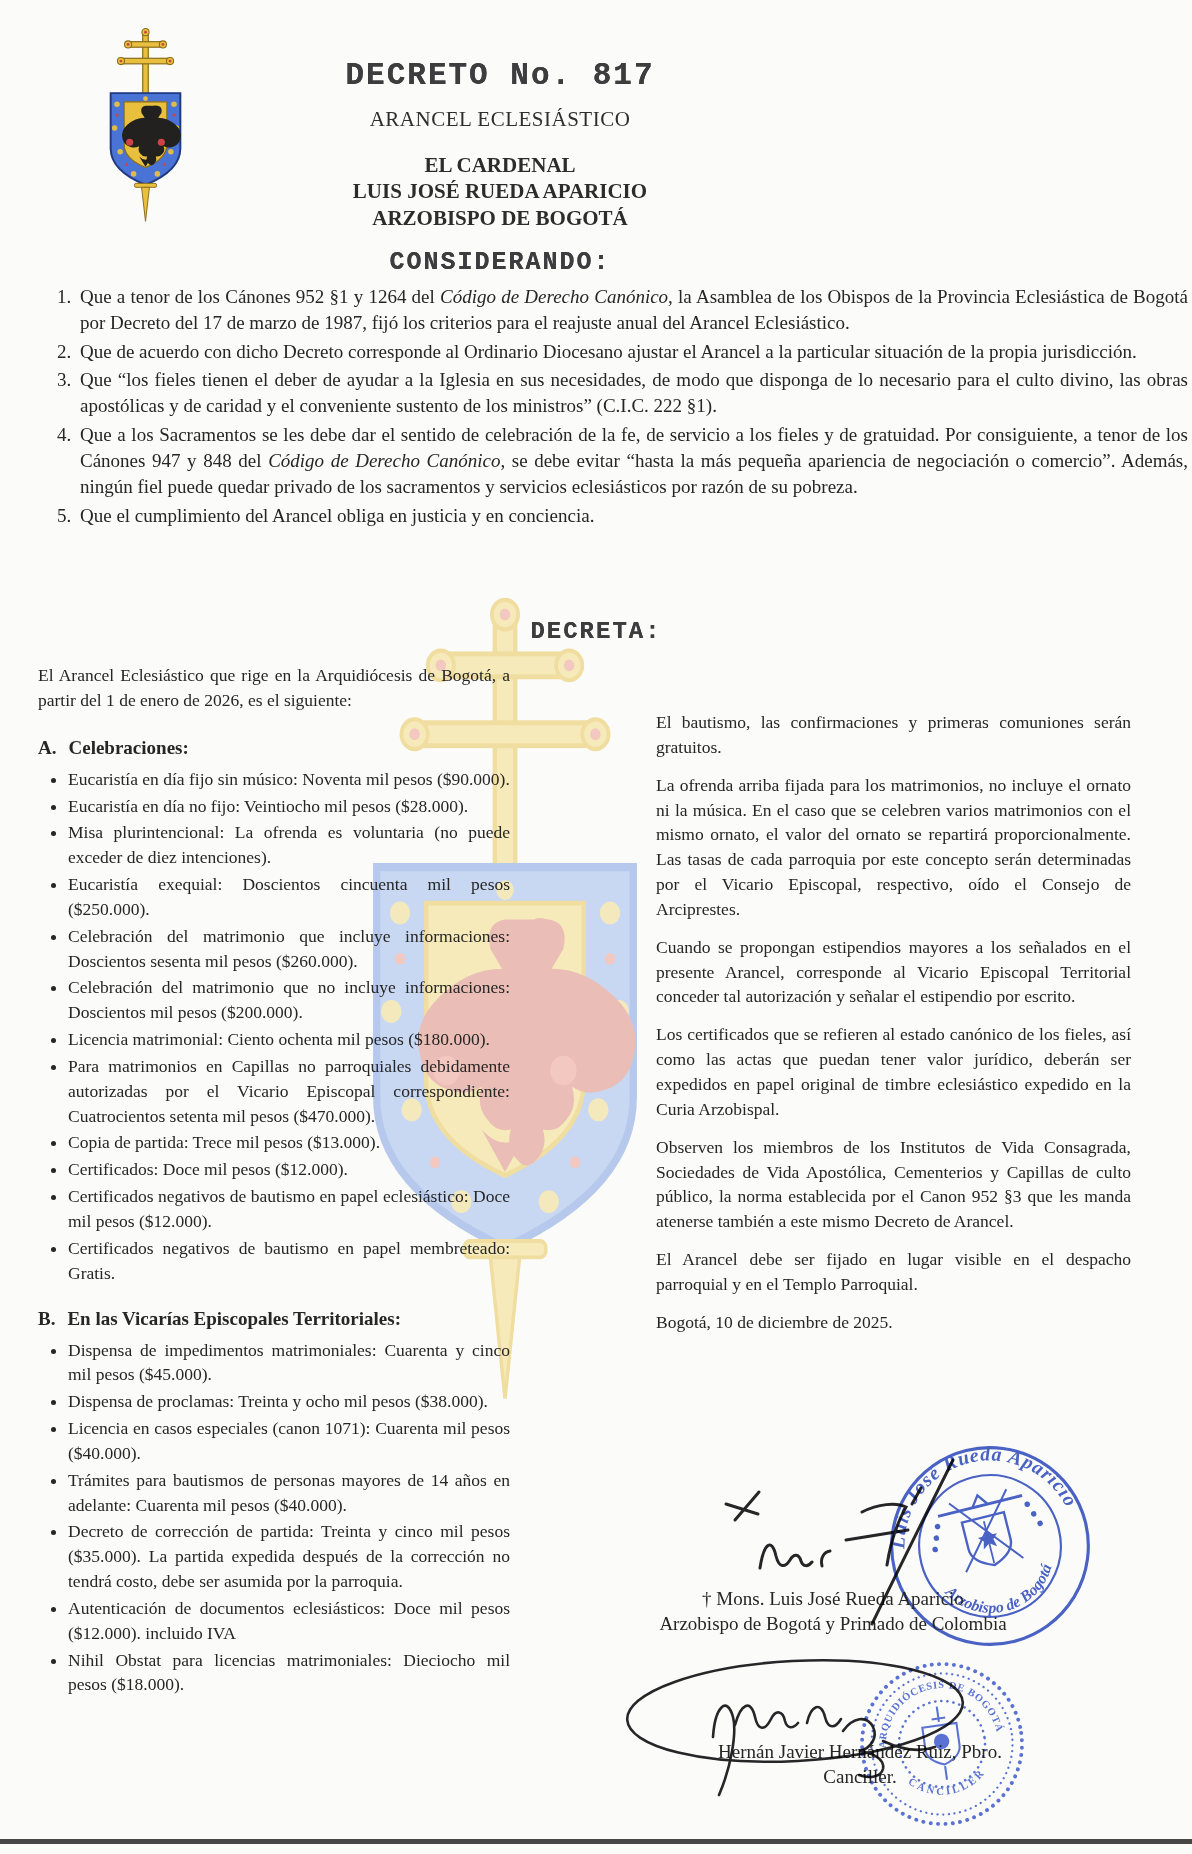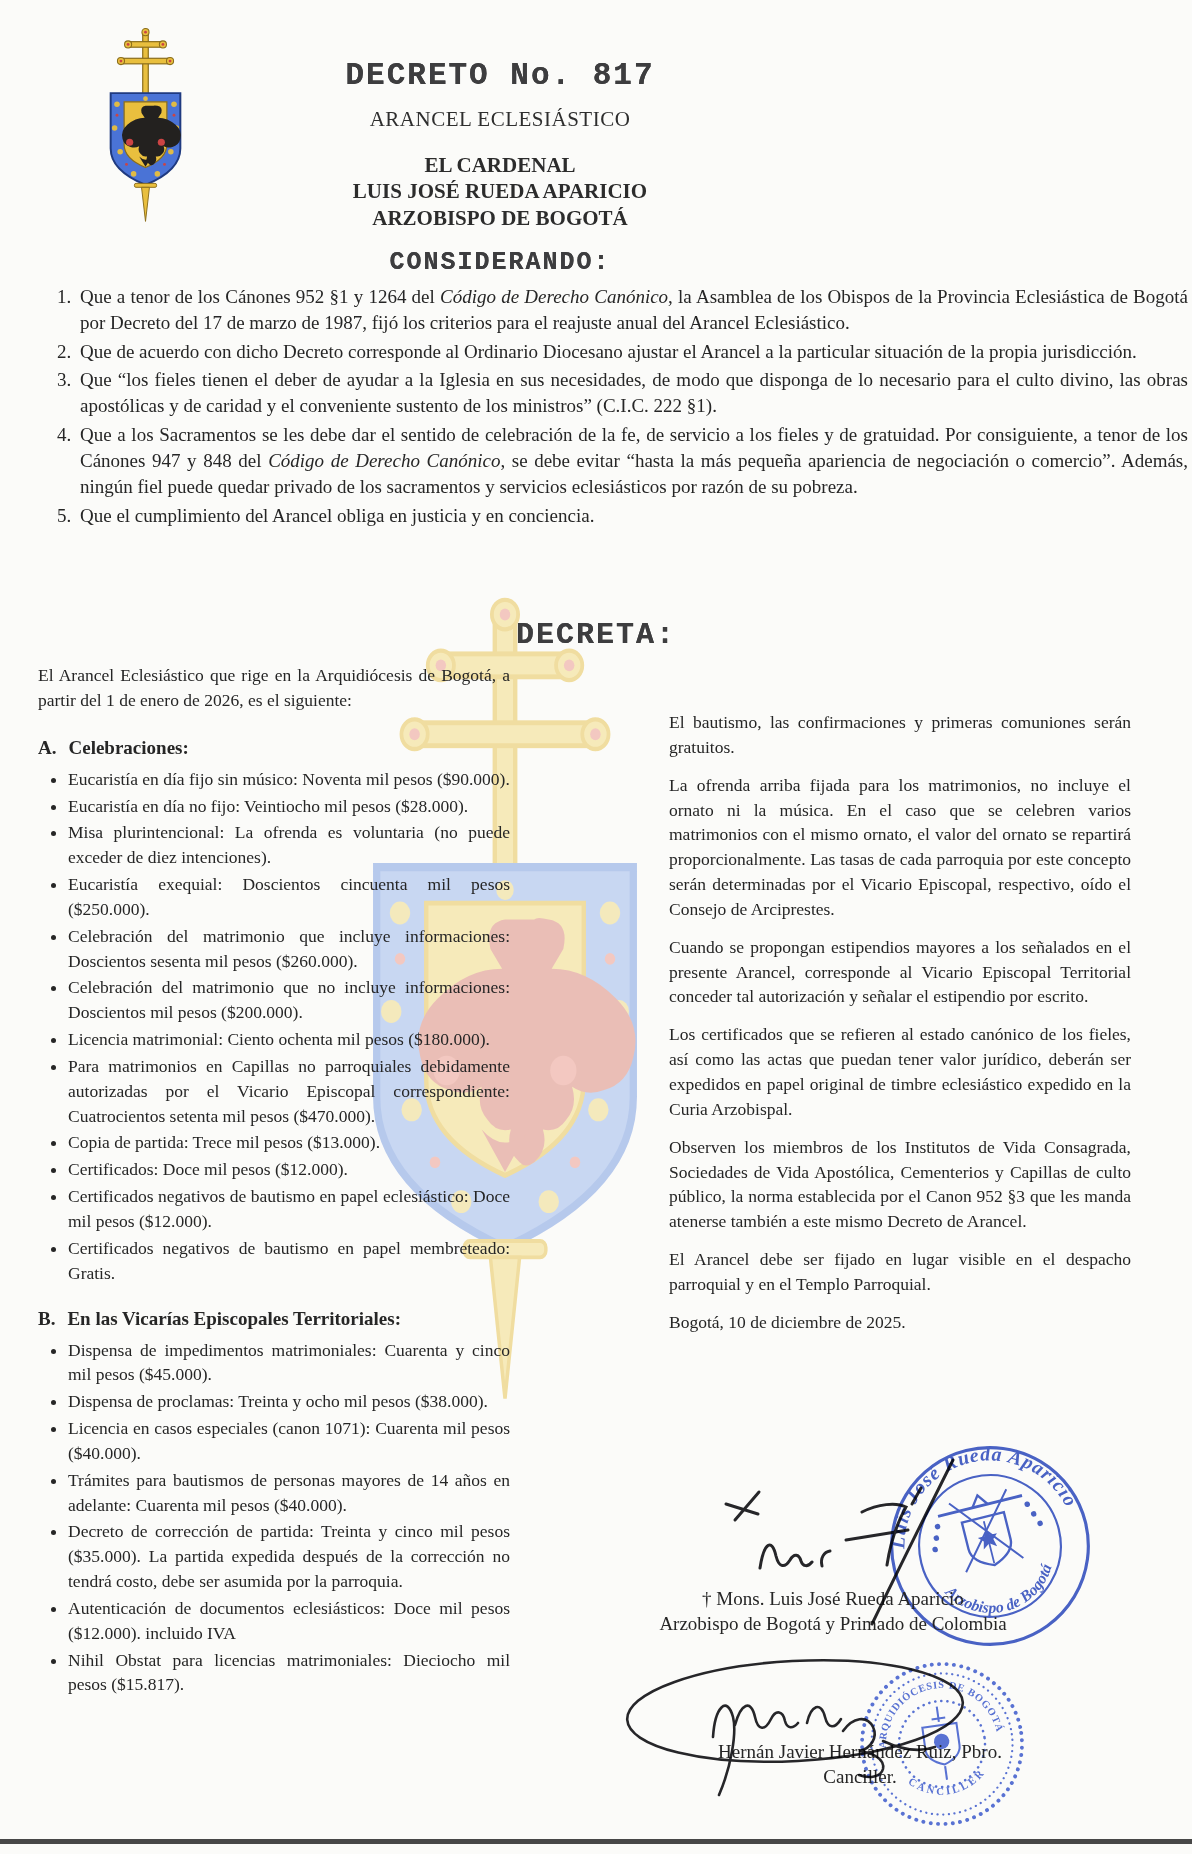--- a/index.html
+++ b/index.html
@@ -12,39 +12,39 @@
   
   .hdr-block{position:absolute;left:0;width:1000px;text-align:center;}
   .stencil{
     font-family:Liberation Mono, monospace;font-weight:bold;
     color:#3d3d3f;letter-spacing:2px;text-shadow:0 0 .6px #3d3d3f;
   }
   .doc-title{top:58px;font-size:31px;}
   .doc-subtitle{top:107px;font-size:21px;letter-spacing:.5px;color:#2e2e2e;}
   .issuer{top:152px;font-size:21px;font-weight:bold;line-height:1.26;color:#2c2c2c;}
   .considerando-h{top:248px;font-size:25px;}
-  .decreta-h{left:0;width:1192px;top:618px;font-size:30px;text-align:center;position:absolute;}
+  .decreta-h{left:0;width:1192px;top:618px;font-size:24px;text-align:center;position:absolute;}
   
   ol.cons{
     position:absolute;left:40px;top:284px;width:1112px;margin:0;padding:0 0 0 36px;
     font-size:19px;line-height:1.36;text-align:justify;z-index:2;
   }
   ol.cons li{padding-left:4px;margin-bottom:3px;}
   .it{font-style:italic;}
   
   .col{position:absolute;font-size:17.5px;line-height:1.42;text-align:justify;z-index:2;}
   .col-left{left:38px;top:663px;width:472px;}
   .col-right{left:653px;top:710px;width:478px;}
   .intro{margin:0 0 22px 0;}
   .sec-head{font-weight:bold;font-size:19px;margin:0 0 5px 0;}
   .sec-head.second{margin-top:20px;}
   .sec-head .lbl{margin-right:12px;}
   ul.bullets{margin:0;padding:0 0 0 30px;list-style:disc;font-family:Liberation Serif, serif;}
   ul.bullets li{margin-bottom:2px;}
-  .col-right p{margin:0 0 13px 16px;}
+  .col-right p{margin:0 0 13px 3px;}
   .date-line{margin-top:3px;text-align:left;}
   
   .arms-top{left:98px;top:25px;width:95px;height:198px;z-index:2;}
   .watermark{left:330px;top:585px;width:350px;height:820px;opacity:.8;z-index:0;}
   .stamp{z-index:1;mix-blend-mode:multiply;}
   .sig{z-index:3;mix-blend-mode:multiply;}
   .sign-block{position:absolute;text-align:center;font-size:19px;line-height:1.32;z-index:2;}
   .mons-block{left:598px;top:1586px;width:470px;}
   .hern-block{left:655px;top:1739px;width:410px;}
   .bottom-edge{position:absolute;left:0;top:1839px;width:1192px;height:5px;background:#474747;z-index:4;}
@@ -159,21 +159,21 @@
     <div class="sec-head second">
       <span class="lbl">B.</span><span>En las Vicarías Episcopales Territoriales:</span>
     </div>
     <ul class="bullets">
       <li>Dispensa de impedimentos matrimoniales: Cuarenta y cinco mil pesos ($45.000).</li>
       <li>Dispensa de proclamas: Treinta y ocho mil pesos ($38.000).</li>
       <li>Licencia en casos especiales (canon 1071): Cuarenta mil pesos ($40.000).</li>
       <li>Trámites para bautismos de personas mayores de 14 años en adelante: Cuarenta mil pesos ($40.000).</li>
       <li>Decreto de corrección de partida: Treinta y cinco mil pesos ($35.000). La partida expedida después de la corrección no tendrá costo, debe ser asumida por la parroquia.</li>
       <li>Autenticación de documentos eclesiásticos: Doce mil pesos ($12.000). incluido IVA</li>
-      <li>Nihil Obstat para licencias matrimoniales: Dieciocho mil pesos ($15.817).</li>
+      <li>Nihil Obstat para licencias matrimoniales: Dieciocho mil pesos ($18.000).</li>
     </ul>
   </div>
 
   <div class="col col-right">
     <p>El bautismo, las confirmaciones y primeras comuniones serán gratuitos.</p>
     <p>La ofrenda arriba fijada para los matrimonios, no incluye el ornato ni la música. En el caso que se celebren varios matrimonios con el mismo ornato, el valor del ornato se repartirá proporcionalmente. Las tasas de cada parroquia por este concepto serán determinadas por el Vicario Episcopal, respectivo, oído el Consejo de Arciprestes.</p>
     <p>Cuando se propongan estipendios mayores a los señalados en el presente Arancel, corresponde al Vicario Episcopal Territorial conceder tal autorización y señalar el estipendio por escrito.</p>
     <p>Los certificados que se refieren al estado canónico de los fieles, así como las actas que puedan tener valor jurídico, deberán ser expedidos en papel original de timbre eclesiástico expedido en la Curia Arzobispal.</p>
     <p>Observen los miembros de los Institutos de Vida Consagrada, Sociedades de Vida Apostólica, Cementerios y Capillas de culto público, la norma establecida por el Canon 952 §3 que les manda atenerse también a este mismo Decreto de Arancel.</p>
     <p>El Arancel debe ser fijado en lugar visible en el despacho parroquial y en el Templo Parroquial.</p>

